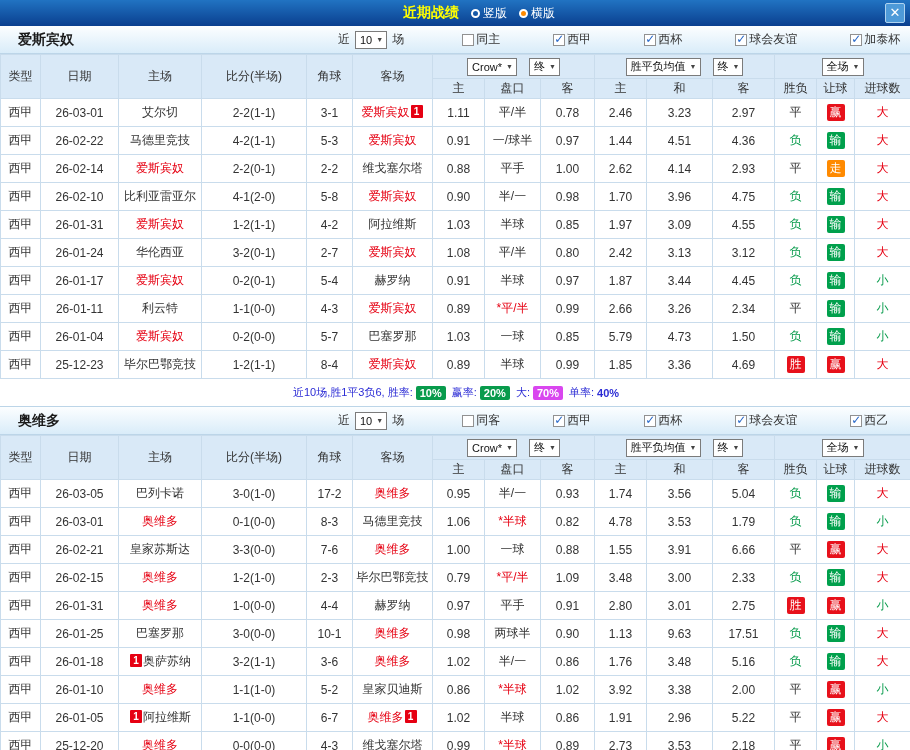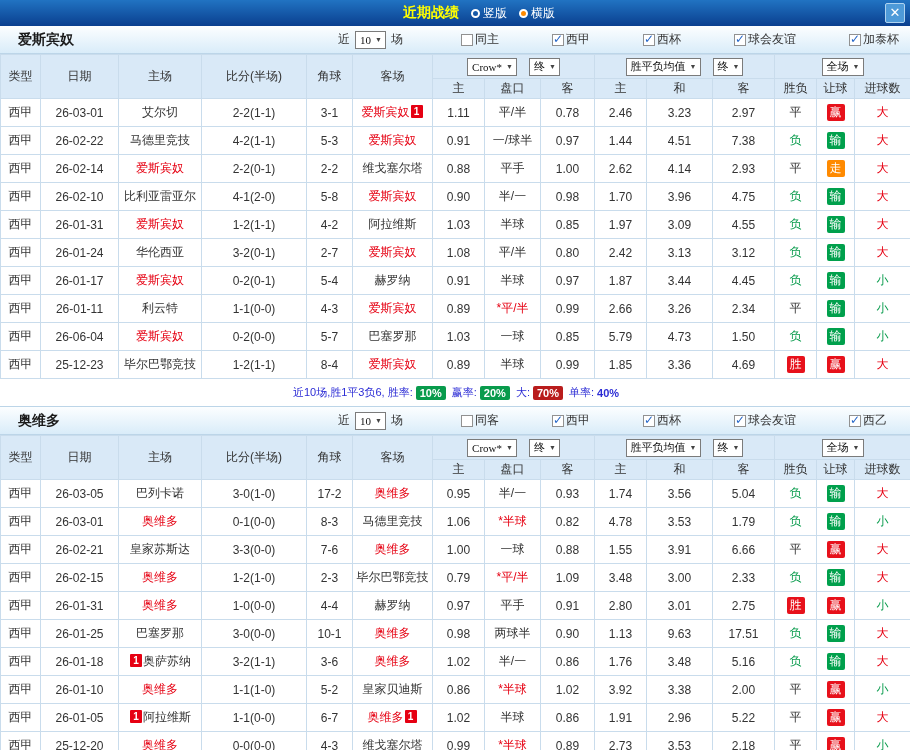--- a/index.html
+++ b/index.html
@@ -18,21 +18,21 @@
   .close-btn { position:absolute; right:5px; top:3px; width:20px; height:20px; line-height:18px;
                text-align:center; background:#4e9ad8; border:1px solid #aed3f0; border-radius:2px;
                color:#fff; font-size:13px; font-weight:bold; cursor:pointer; }
 
   
   .section-header { height:28px; background:linear-gradient(#fcfeff,#d9ecf9); border-bottom:1px solid #bcd5e8;
                     display:flex; align-items:center; position:relative; }
   .team-name { font-size:14px; font-weight:bold; color:#1a1a1a; margin-left:18px; }
   .filters { position:absolute; left:338px; display:flex; align-items:center; font-size:12px; color:#333; gap:5px; }
   .dd { display:inline-flex; align-items:center; background:#fff; border:1px solid #7b7b7b; height:18px;
-        padding:0 3px 0 4px; font-size:11px; color:#111; gap:4px; cursor:pointer; white-space:nowrap;font-family:Liberation Serif, serif; }
+        padding:0 3px 0 4px; font-size:11px; color:#111; gap:4px; cursor:pointer; white-space:nowrap; }
   .dd .arr { font-size:7px; color:#444; }
   .cb-item { display:inline-flex; align-items:center; gap:2px; margin-left:5px; cursor:pointer; white-space:nowrap;padding-left:48px; }
   .cb { width:12px; height:12px; background:#fff; border:1px solid #919191; position:relative; display:inline-block; }
   .cb.checked::after { content:"✓"; position:absolute; left:0; top:-3px; font-size:12px; font-weight:bold; color:#2566c8; }
 
   
   table.grid { width:910px; border-collapse:collapse; table-layout:fixed; }
   .grid th, .grid td { border:1px solid #c9dcec; text-align:center; font-size:12px;
                        overflow:hidden; white-space:nowrap; }
   .grid thead th { background:#d9e9f7; color:#333; font-weight:normal; }
@@ -58,21 +58,21 @@
   .goal-big { color:#e60012; }
   .goal-small { color:#089b4c; }
 
   
   .summary { height:28px; display:flex; align-items:center; justify-content:center; font-size:11px;
              color:#2b2bd5; border-bottom:1px solid #bcd5e8; background:#fff; }
   .summary:empty { display:none; }
   .sum-label { margin-left:6px; margin-right:3px; }
   .chip { color:#fff; padding:1px 4px; border-radius:2px;font-weight:bold; }
   .chip-green { background:#089b4c; }
-  .chip-red { background:#b91c1c; }
+  .chip-red { background:#d946ef; }
   .chip-none { background:transparent; color:#2b2bd5; padding-left:0; }
 </style>
 </head>
 <body>
 
 <div class="titlebar">
   <span class="title">近期战绩</span>
   <span class="radio-group">
       <span class="radio-item">
         <span class="radio"></span>
@@ -214,21 +214,21 @@
           <td class="date">26-02-22</td>
           <td class="team"><span>马德里竞技</span></td>
           <td class="score">4-2(1-1)</td>
           <td class="corner">5-3</td>
           <td class="team"><span class="focus">爱斯宾奴</span></td>
           <td class="odds">0.91</td>
           <td class="hc">一/球半</td>
           <td class="odds">0.97</td>
           <td class="odds">1.44</td>
           <td class="odds">4.51</td>
-          <td class="odds">7.38</td>
+          <td class="odds">4.36</td>
           <td><span class="res-lose">负</span></td>
           <td><span class="badge lose">输</span></td>
           <td><span class="goal-big">大</span></td>
         </tr>
         <tr>
           <td class="league">西甲</td>
           <td class="date">26-02-14</td>
           <td class="team"><span class="focus">爱斯宾奴</span></td>
           <td class="score">2-2(0-1)</td>
           <td class="corner">2-2</td>
@@ -323,21 +323,21 @@
           <td class="odds">0.99</td>
           <td class="odds">2.66</td>
           <td class="odds">3.26</td>
           <td class="odds">2.34</td>
           <td><span class="res-draw">平</span></td>
           <td><span class="badge lose">输</span></td>
           <td><span class="goal-small">小</span></td>
         </tr>
         <tr>
           <td class="league">西甲</td>
-          <td class="date">26-06-04</td>
+          <td class="date">26-01-04</td>
           <td class="team"><span class="focus">爱斯宾奴</span></td>
           <td class="score">0-2(0-0)</td>
           <td class="corner">5-7</td>
           <td class="team"><span>巴塞罗那</span></td>
           <td class="odds">1.03</td>
           <td class="hc">一球</td>
           <td class="odds">0.85</td>
           <td class="odds">5.79</td>
           <td class="odds">4.73</td>
           <td class="odds">1.50</td>

